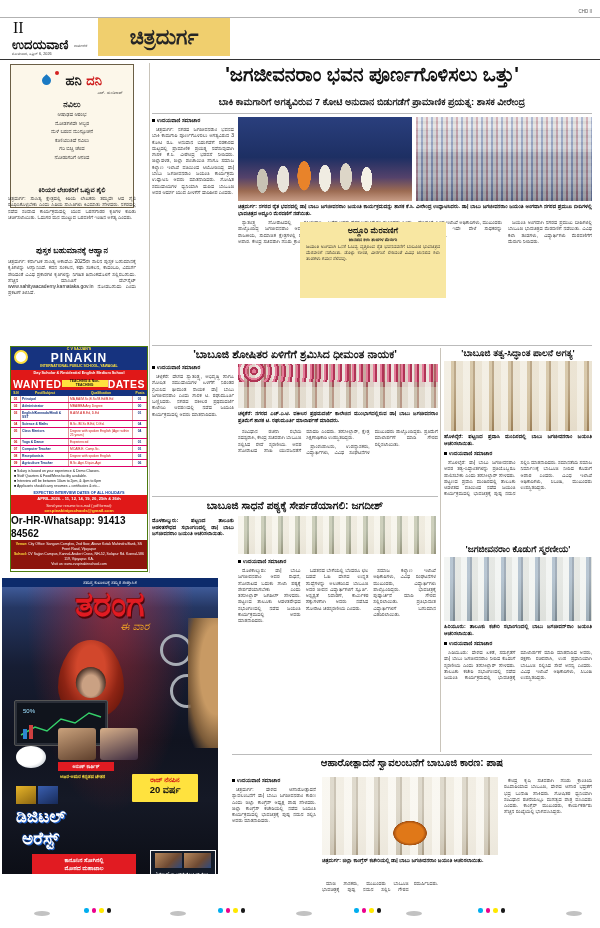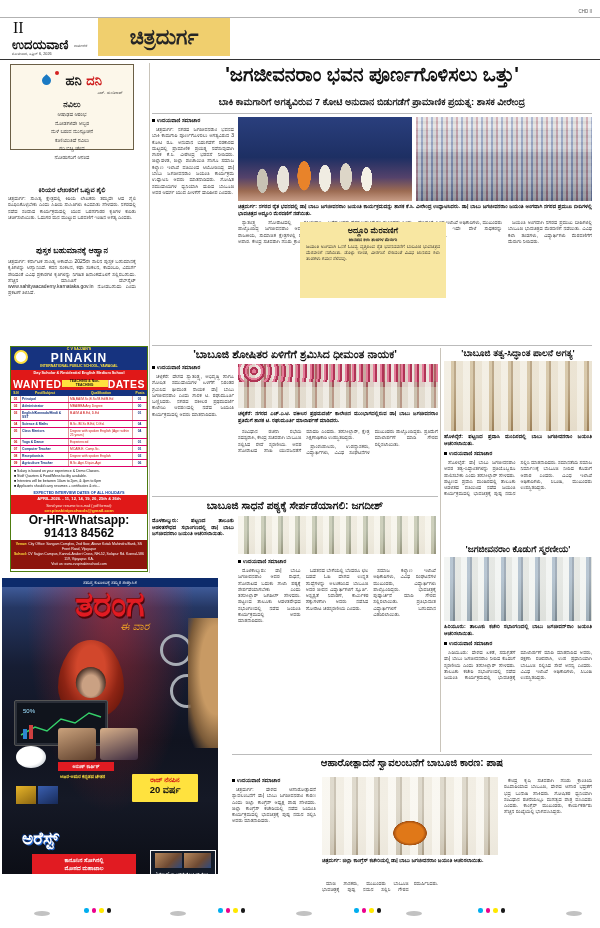--- a/index.html
+++ b/index.html
@@ -53,21 +53,21 @@
   .c-sn{width:10px;color:#cc1111;font-weight:700;text-align:center}
   .c-post{width:48px;color:#16337f;font-weight:700}
   .c-qual{width:64px;color:#cc1111}
   .c-n{width:14px;color:#16337f;font-weight:700;text-align:center}
   .pk-bullets{padding:2px 3px}
   .pk-bullets div{font-size:3.5px;color:#111;line-height:1.45}
   .pk-blue{color:#1440a0;font-size:3.8px;font-weight:800;text-align:center}
   .pk-datebar{background:#e01818;color:#fff;font-size:4.1px;font-weight:800;text-align:center;line-height:8px}
   .pk-resume{background:#e01818;color:#ffeede;font-size:3.6px;text-align:center;padding:1px 0}
   .pk-email{color:#ffe23e;font-weight:800;font-size:4.4px}
-  .pk-wa{background:#fff;color:#0a0a0a;font-size:12px;font-weight:800;text-align:center;line-height:13px}
+  .pk-wa{background:#fff;color:#0a0a0a;font-size:10px;font-weight:800;line-height:13px}
   .pk-foot{background:#8c150d;color:#fff;padding:2px 2px;font-size:3.5px;line-height:1.4;text-align:center}
   .pk-foot b{color:#ffe23e}
   
   .tg{background:
       radial-gradient(ellipse at 50% 7%, rgba(214,40,40,.55), transparent 55%),
       linear-gradient(180deg,#4a6ab0 0%,#253763 10%,#161d33 30%,#10131f 55%,#151926 75%,#0c0e16 100%);
       overflow:hidden}
   .tg-strip{background:#0d2b6b;color:#fff;font-size:4.6px;text-align:center;line-height:9px;height:9px}
   .tg-title{font-size:34px;font-weight:800;color:#e11b22;text-align:center;line-height:1.0;
             text-shadow:1px 1.5px 0 #4d060a, -1px -1px 0 #7e1014}
@@ -144,21 +144,21 @@
   <div class="abs roman" style="left:13px;top:19px">II</div>
   <div class="abs brand" style="left:12px;top:37px">ಉದಯವಾಣಿ</div>
   <div class="abs tiny" style="left:74px;top:44px">ದಾವಣಗೆರೆ</div>
   <div class="abs tiny" style="left:12px;top:52px">ಸೋಮವಾರ, ಏಪ್ರಿಲ್ 6, 2026</div>
   <div class="abs secbox" style="left:98px;top:18px;width:132px;height:38px">
     <div class="t">ಚಿತ್ರದುರ್ಗ</div>
   </div>
   <div class="abs rule-h" style="left:0;top:59px;width:600px;background:#333"></div>
   <div class="abs rule-v" style="left:149px;top:63px;height:510px"></div>
 
-  <div class="abs hani" style="left:10px;top:64px;width:124px;height:86px">
+  <div class="abs hani" style="left:10px;top:64px;width:124px;height:144px">
     <div>
       <span class="drop"></span><span class="drop2"></span>
       <span class="hani-t">ಹನಿ</span>
       <span class="hani-t hani-red">ದನಿ</span>
     </div>
     <div class="hani-author">ಎಚ್. ಡುಂಡಿರಾಜ್</div>
     <div class="poem-title">ನವಿಲು</div>
     <div class="poem-line">ಆಷಾಢದ ಆರಂಭ</div>
     <div class="poem-line">ಮೋಡಗಳದೇ ಅಬ್ಬರ</div>
     <div class="poem-line">ಮಳೆ ಬರುವ ಮುನ್ಸೂಚನೆ</div>
@@ -291,20 +291,21 @@
     <div class="abs" style="left:98px;top:150px;width:38px;height:32px;border-radius:3px;background:linear-gradient(160deg,#d8b08a,#3c2b40)"></div>
     <div class="abs tg-chip" style="left:56px;top:184px;width:56px;height:9px">ಅರುಣ್ ಕಾರ್ತಿಕ್</div>
     <div class="abs dove" style="left:14px;top:168px;width:30px;height:22px"></div>
     <div class="abs tg-yellowline" style="left:58px;top:196px;width:120px">ಅಜರ-ಅಮರ ಕನ್ನಡದ ಚೇತನ</div>
     <div class="abs tg-rajbox" style="left:130px;top:196px;width:66px;height:28px">
       <div class="tg-raj1">ರಾಜ್ ನೆನಪಿನ</div>
       <div class="tg-raj2">20 ವರ್ಷ</div>
     </div>
     <div class="abs" style="left:14px;top:208px;width:20px;height:18px;background:linear-gradient(150deg,#e7b52a,#8a6410)"></div>
     <div class="abs" style="left:36px;top:208px;width:20px;height:18px;background:linear-gradient(150deg,#3a5fb0,#172a58)"></div>
+    <div class="abs tg-big" style="left:14px;top:230px;width:130px">ಡಿಜಿಟಲ್</div>
     <div class="abs tg-big" style="left:20px;top:252px;width:120px">ಅರೆಸ್ಟ್</div>
     <div class="abs tg-redbox" style="left:30px;top:276px;width:104px;height:22px">
       <div>ಕಾನೂನಿನ ಸೋಗಿನಲ್ಲಿ</div>
       <div>ಮೋಸದ ಮಹಾಜಾಲ</div>
     </div>
     <div class="abs tg-black" style="left:0;top:300px;width:148px;height:17px">
       <b>ಟಾಪ್‌10</b>
       <span>: ಜಗತ್ತು ಮೆಚ್ಚಿದ ಪತ್ತೆದಾರರು</span>
     </div>
     <div class="abs tg-promo" style="left:148px;top:272px;width:66px;height:54px">

